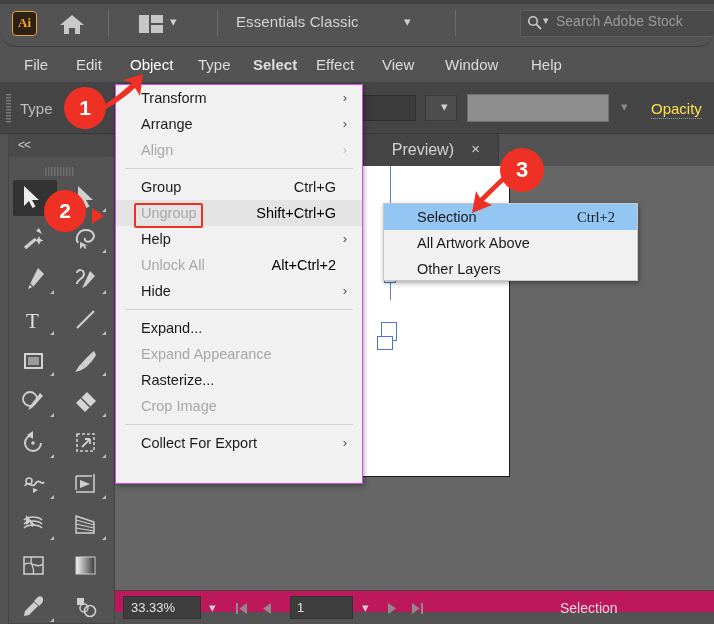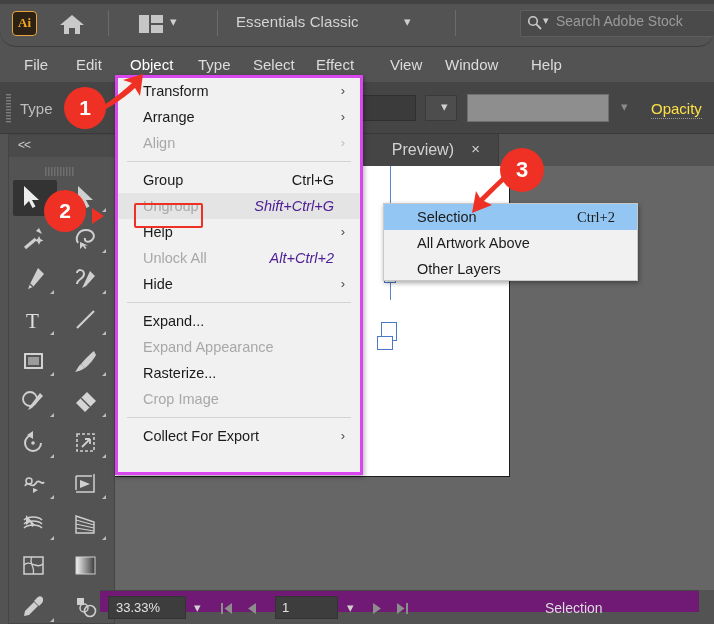--- a/index.html
+++ b/index.html
@@ -122,54 +122,54 @@
   .sel-line { position:absolute; background:#5b83c4; }
   .sel-sq {
     position:absolute; background:#ffffff; border:1px solid #4a7ac7;
   }
   .sel-dot {
     position:absolute; width:9px; height:9px; border-radius:50%; background:#2a6bd4;
   }
 
   
   .statusbar {
-    position:absolute; left:100px; top:590px; width:599px; height:22px;
-    background:#701a75; border-top:1px solid #464646;
+    position:absolute; left:115px; top:590px; width:599px; height:22px;
+    background:#be185d; border-top:1px solid #464646;
   }
   .st-zoom {
     position:absolute; left:8px; top:5px; width:78px; height:23px;
     background:#3d3d3d; border:1px solid #333;
     color:#e2e2e2; font-size:13px; line-height:21px; padding-left:7px;
   }
   .st-zoom-caret { position:absolute; left:94px; top:9px; }
   .st-btn { position:absolute; top:10px; }
   .st-page {
     position:absolute; left:175px; top:5px; width:63px; height:23px;
     background:#3d3d3d; border:1px solid #333;
     color:#e2e2e2; font-size:13px; line-height:21px; padding-left:6px;
   }
   .st-page-caret { position:absolute; left:247px; top:9px; }
   .st-tool { position:absolute; left:445px; top:9px; color:#dcdcdc; font-size:14px; }
 
   
   .dropdown {
-    position:absolute; left:115px; top:75px; width:248px; height:400px;
-    background:#f1f1f1; border:3px solid #d946ef;
+    position:absolute; left:115px; top:84px; width:248px; height:400px;
+    background:#f1f1f1; border:1px solid #d946ef;
     box-shadow: 1px 2px 5px rgba(0,0,0,.35);
   }
   .dd-row {
     position:relative; height:26px; line-height:26px;
     color:#1b1b1b; font-size:14.5px; padding-left:25px;
   }
   .dd-row.disabled { color:#a8a8a8; }
   .dd-row.hl { background:#e4e4e4; }
   .dd-short {
     position:absolute; right:26px; top:0; font-size:14.5px; color:#1b1b1b;
   }
-  .dd-row.disabled .dd-short { color:#4c1d95;font-style:italic; }
+  .dd-row.disabled .dd-short { color:#000000; }
   .dd-arrow {
     position:absolute; right:15px; top:0; font-size:13px; color:#4a4a4a;
   }
   .dd-row.disabled .dd-arrow { color:#bdbdbd; }
   .dd-sep { height:1px; background:#d2d2d2; margin:5px 9px; }
   .dd-boxed {
     position:absolute; left:19px; top:128px; width:67px; height:25px;
     border:2px solid #ef3024; border-radius:2px; pointer-events:none;
   }
 
@@ -247,23 +247,23 @@
     </span>
     <span class="search-caret">▾</span>
     <div class="search-ph">Search Adobe Stock</div>
   </div>
 
   <div class="menubar" id="menubar">
       <div class="menu-item" style="left: 14px;">File</div>
       <div class="menu-item" style="left: 66px;">Edit</div>
       <div class="menu-item active" style="left: 120px;">Object</div>
       <div class="menu-item" style="left: 188px;">Type</div>
-      <div class="menu-item" style="left: 243px;">Select</div>
+      <div class="menu-item" style="left: 243px; font-weight: bold;">Select</div>
       <div class="menu-item" style="left: 306px;">Effect</div>
-      <div class="menu-item" style="left: 380px;">View</div>
+      <div class="menu-item" style="left: 372px;">View</div>
       <div class="menu-item" style="left: 435px;">Window</div>
       <div class="menu-item" style="left: 521px; text-align: right;">Help</div>
     </div>
 
   <div class="ctrlbar"></div>
   <span class="grip-dots">
     <svg width="5" height="30" viewBox="0 0 5 30">
       <g fill="#7d7d7d">
         <rect y="0" width="5" height="1.4"></rect>
           <rect y="3" width="5" height="1.4"></rect>

